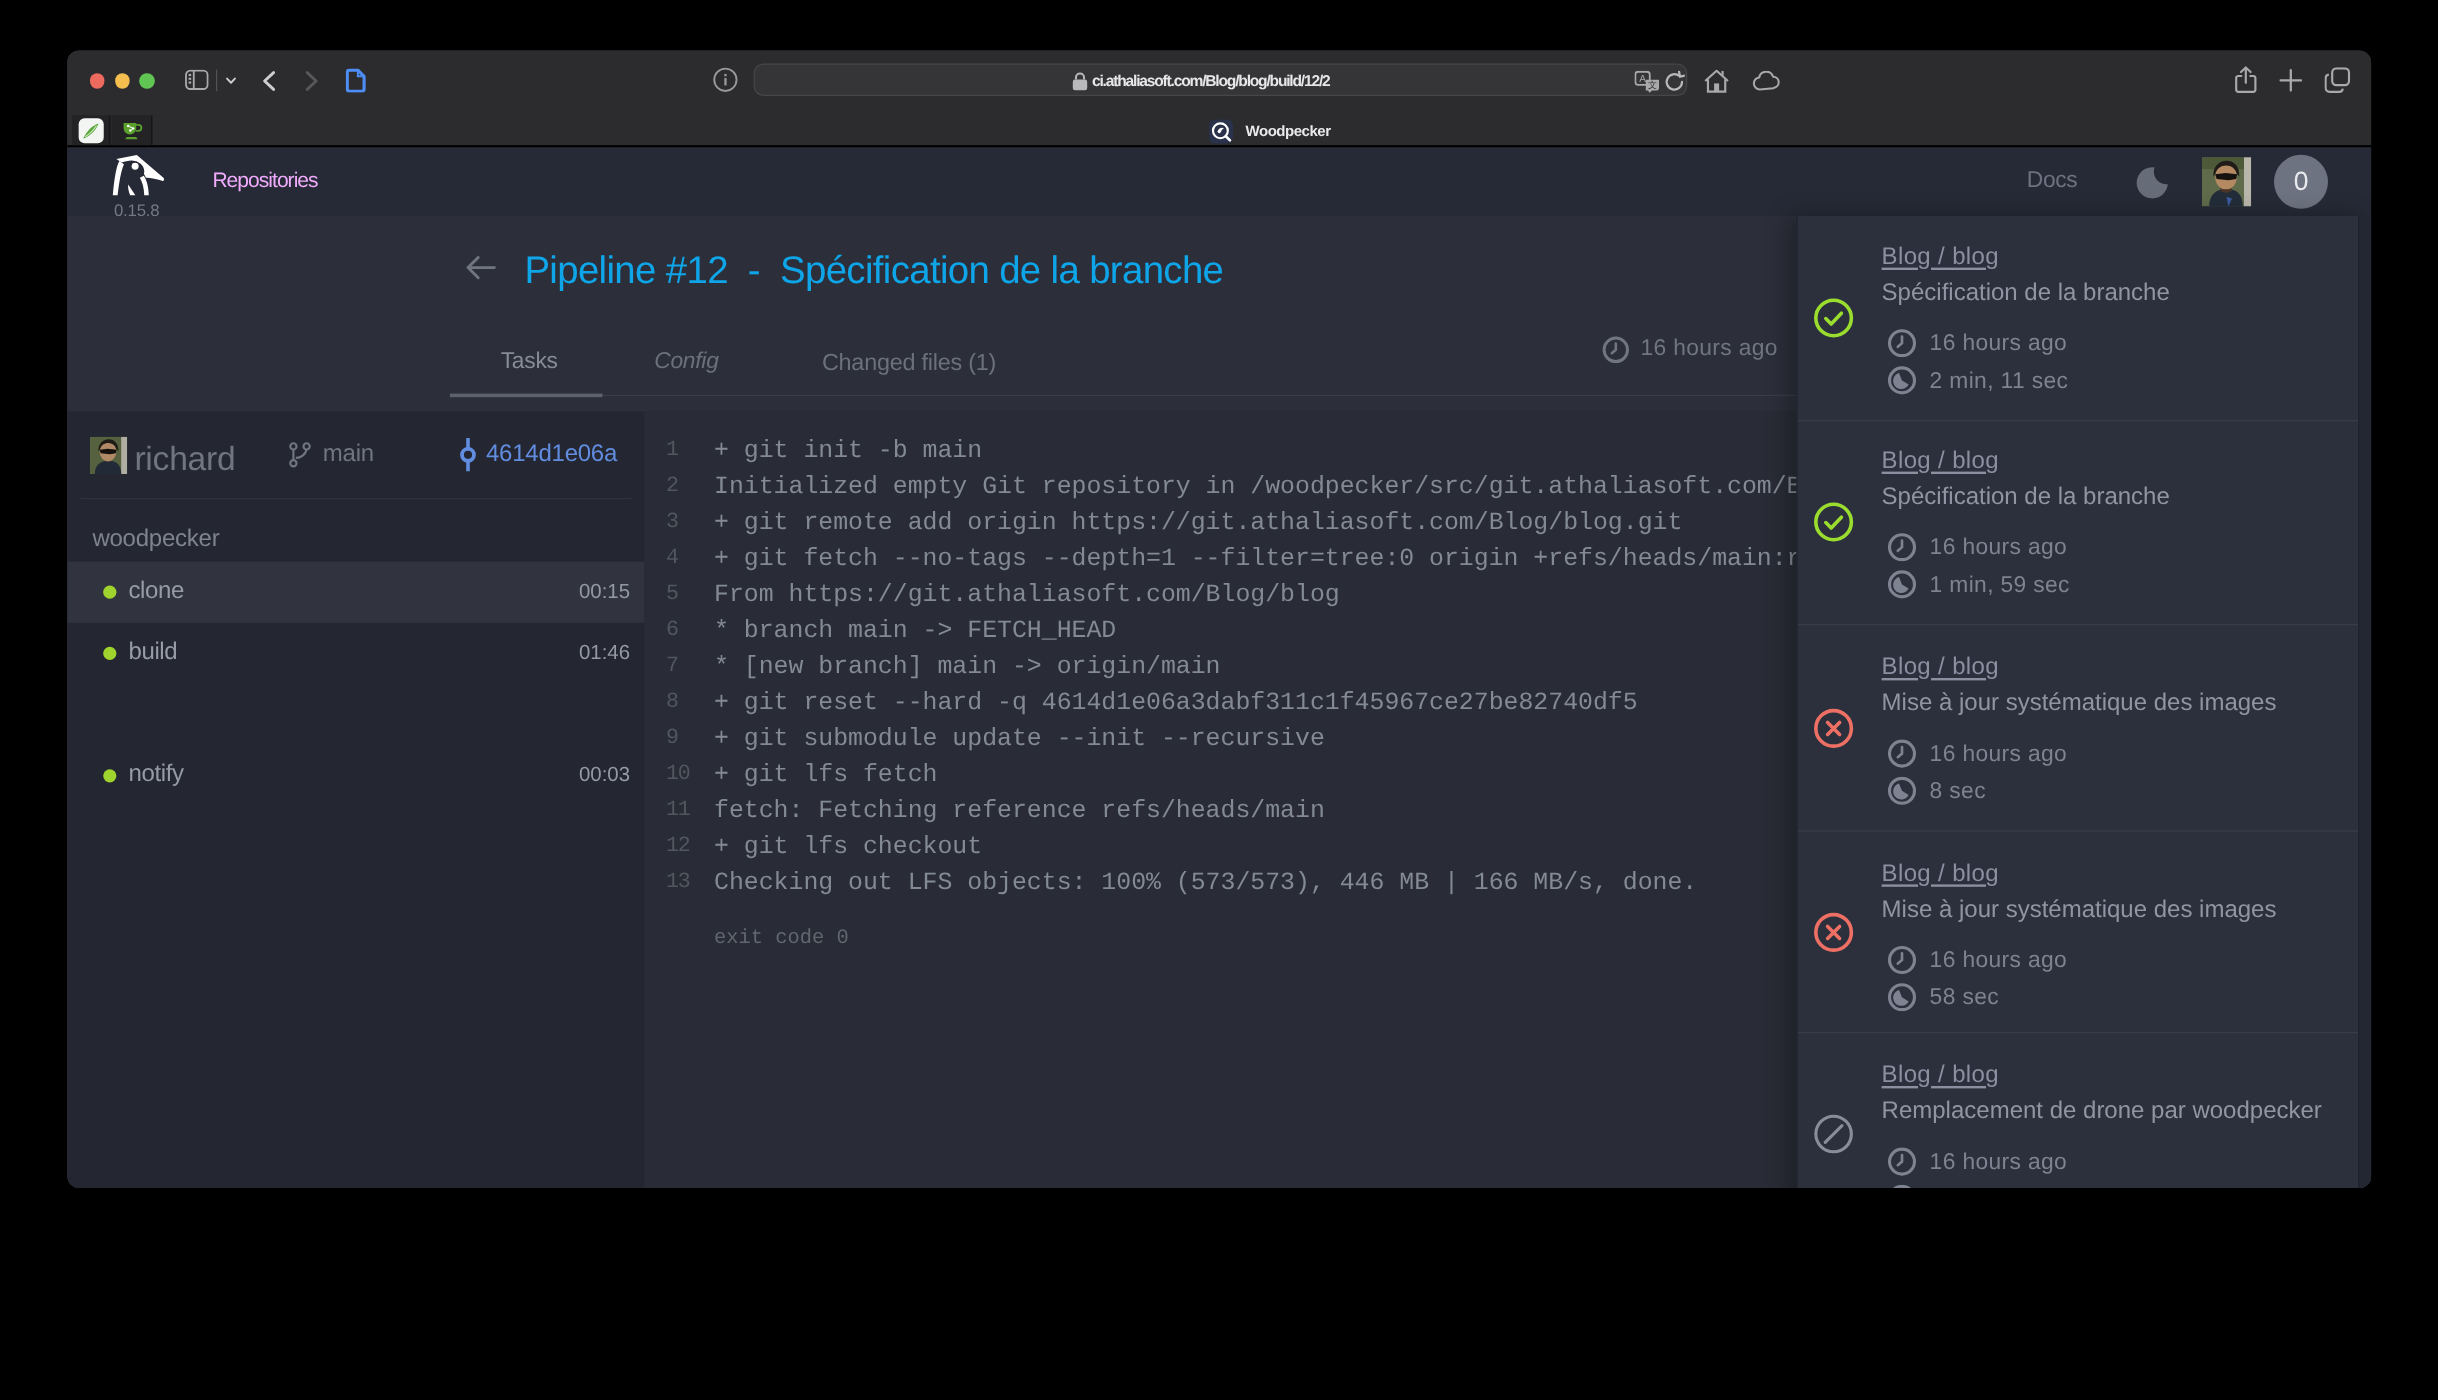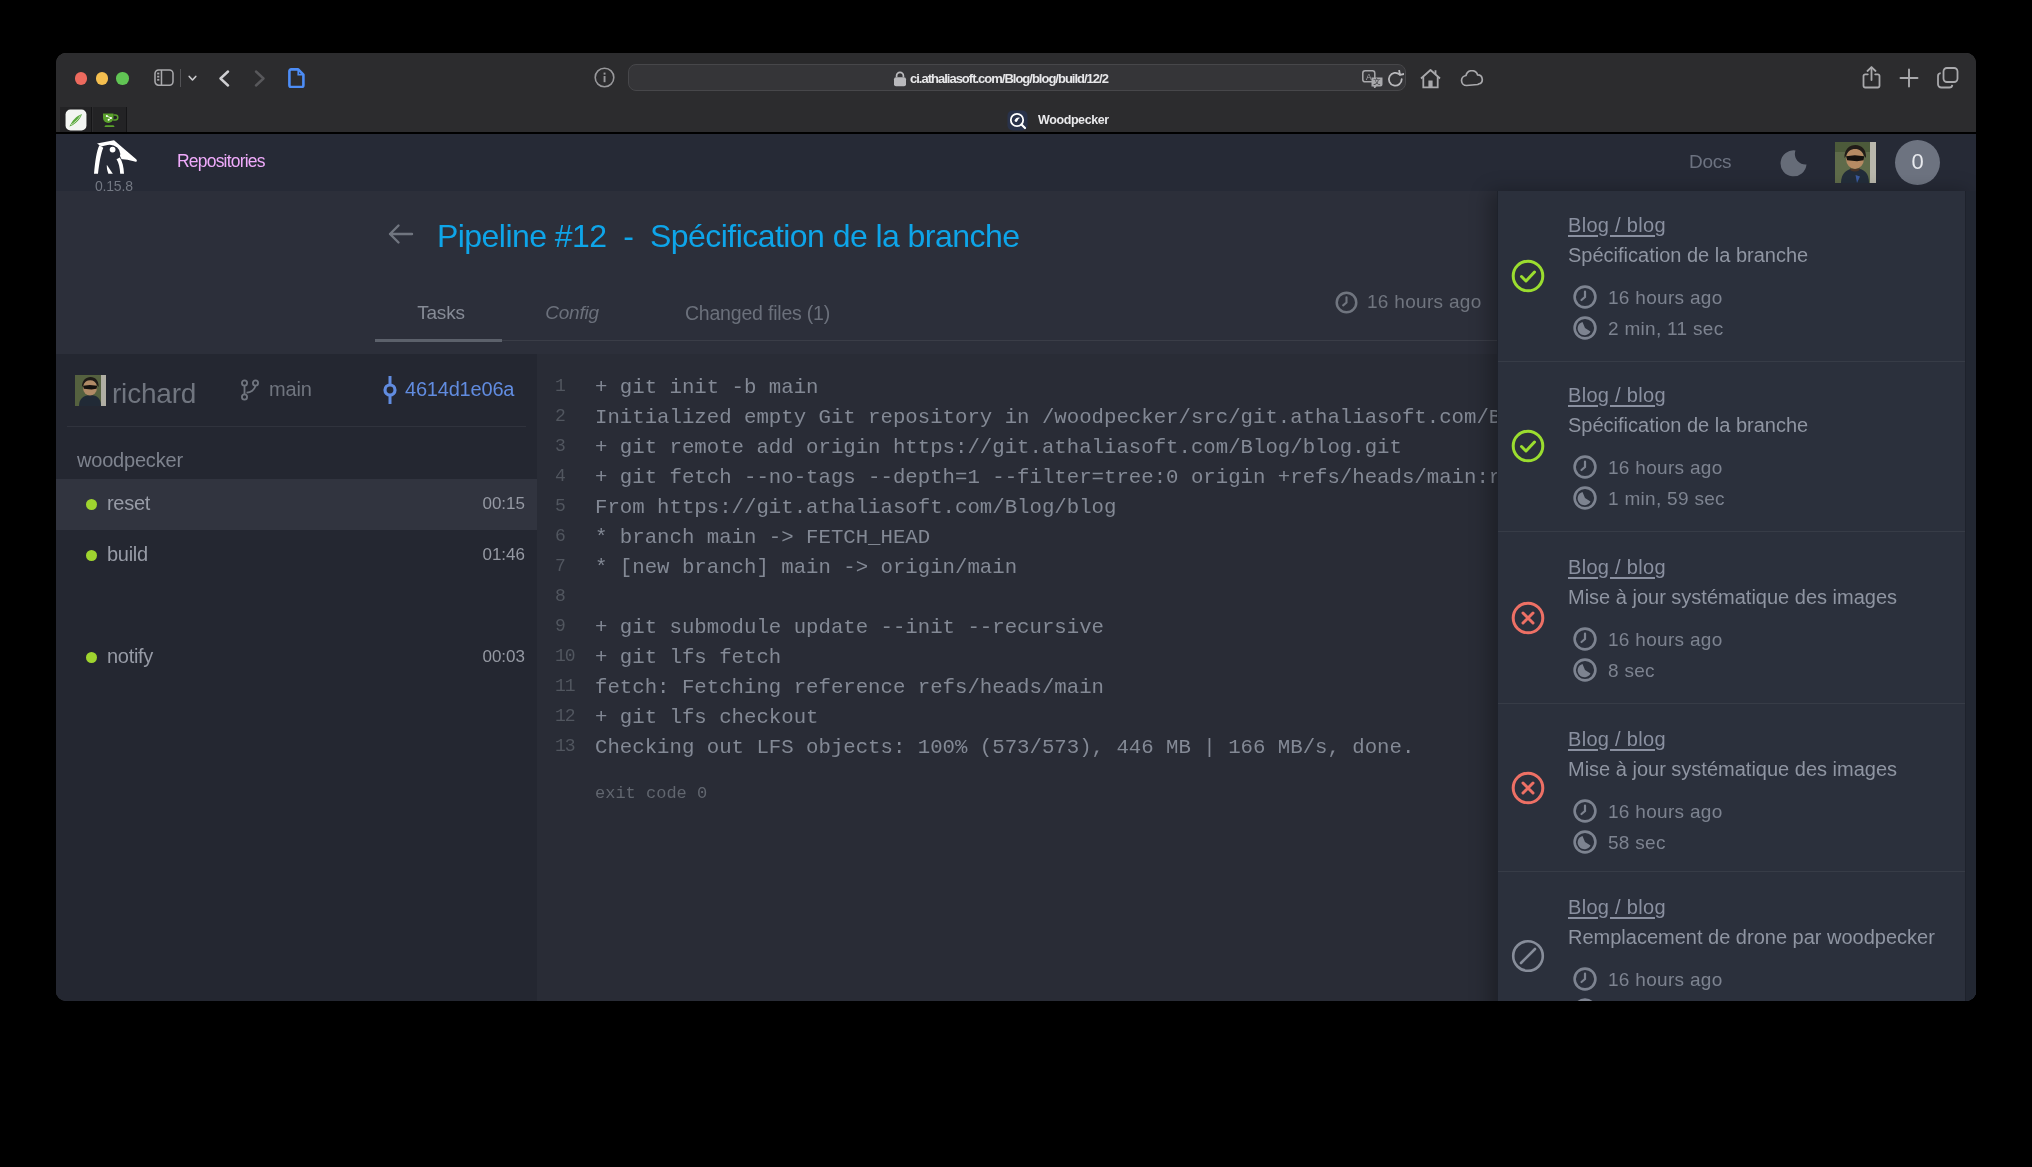--- a/index.html
+++ b/index.html
@@ -1,18 +1,18 @@
 <!DOCTYPE html>
 <html><head>
 <meta charset="utf-8">
 <style>
   * { margin:0; padding:0; box-sizing:border-box; }
   html,body { width:2032px; height:1167px; background:#000; overflow:hidden;
     font-family:"Liberation Sans", sans-serif; }
-  #win { position:absolute; left:56px; top:53px; width:1920px; height:948px;
+  #win { position:absolute; left:56px; top:42px; width:1920px; height:948px;
     border-radius:10px; overflow:hidden; background:#2c2c2e;
     box-shadow: inset 0 1px 0 rgba(255,255,255,0.14); }
   
   #toolbar { position:absolute; left:0; top:0; width:1920px; height:54px; background:#2c2c2e; }
   .tl { position:absolute; top:19px; width:12.5px; height:12.5px; border-radius:50%; }
   #tabbar { position:absolute; left:0; top:54px; width:1920px; height:27px; background:#2c2c2e;
     border-bottom:2px solid #000; }
   .pintab { position:absolute; top:0; height:25px; background:#232325; }
   #urlbar { position:absolute; left:572px; top:11px; width:778px; height:27px;
     background:#353538; border:1px solid #47474a; border-radius:8px; }
@@ -221,21 +221,21 @@
       <svg style="position:absolute; left:327px; top:22px;" width="14" height="28" viewBox="0 0 14 28">
         <line x1="7" y1="0" x2="7" y2="9" stroke="#618ce0" stroke-width="3"></line>
         <line x1="7" y1="19" x2="7" y2="28" stroke="#618ce0" stroke-width="3"></line>
         <circle cx="7" cy="14" r="5" fill="none" stroke="#618ce0" stroke-width="3.2"></circle>
       </svg>
       <div style="position:absolute; left:349px; top:24px; font-size:20px; color:#618ce0; letter-spacing:-0.2px;">4614d1e06a</div>
       <div class="sep" style="left:11px; top:72px; width:459px;"></div>
       <div style="position:absolute; left:21px; top:95px; font-size:20px; color:#7e838e; letter-spacing:-0.2px;">woodpecker</div>
       <div class="row" style="top:125px; background:#31343f;">
         <div class="dot"></div>
-          <div class="stepname">reset</div>
+          <div class="stepname">clone</div>
           <div class="steptime">00:15</div>
       </div>
       <div class="row" style="top:176px;">
         <div class="dot"></div>
           <div class="stepname">build</div>
           <div class="steptime">01:46</div>
       </div>
       <div class="row" style="top:278px;">
         <div class="dot"></div>
           <div class="stepname">notify</div>
@@ -251,20 +251,21 @@
         <div class="cline" style="left:58px; top:82px;">+ git remote add origin https://git.athaliasoft.com/Blog/blog.git</div>
       <div class="lnum" style="top:112px;">4</div>
         <div class="cline" style="left:58px; top:112px;">+ git fetch --no-tags --depth=1 --filter=tree:0 origin +refs/heads/main:refs/remotes/origin/main</div>
       <div class="lnum" style="top:142px;">5</div>
         <div class="cline" style="left:58px; top:142px;">From https://git.athaliasoft.com/Blog/blog</div>
       <div class="lnum" style="top:172px;">6</div>
         <div class="cline" style="left:58px; top:172px;">* branch main -&gt; FETCH_HEAD</div>
       <div class="lnum" style="top:202px;">7</div>
         <div class="cline" style="left:58px; top:202px;">* [new branch] main -&gt; origin/main</div>
       <div class="lnum" style="top:232px;">8</div>
+        <div class="cline" style="left:58px; top:232px;">+ git reset --hard -q 4614d1e06a3dabf311c1f45967ce27be82740df5</div>
       <div class="lnum" style="top:262px;">9</div>
         <div class="cline" style="left:58px; top:262px;">+ git submodule update --init --recursive</div>
       <div class="lnum" style="top:292px;">10</div>
         <div class="cline" style="left:58px; top:292px;">+ git lfs fetch</div>
       <div class="lnum" style="top:322px;">11</div>
         <div class="cline" style="left:58px; top:322px;">fetch: Fetching reference refs/heads/main</div>
       <div class="lnum" style="top:352px;">12</div>
         <div class="cline" style="left:58px; top:352px;">+ git lfs checkout</div>
       <div class="lnum" style="top:382px;">13</div>
         <div class="cline" style="left:58px; top:382px;">Checking out LFS objects: 100% (573/573), 446 MB | 166 MB/s, done.</div>

